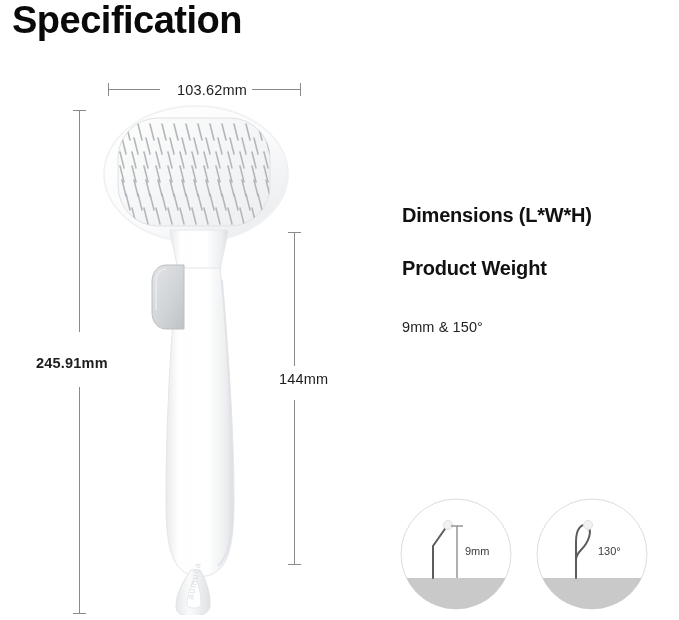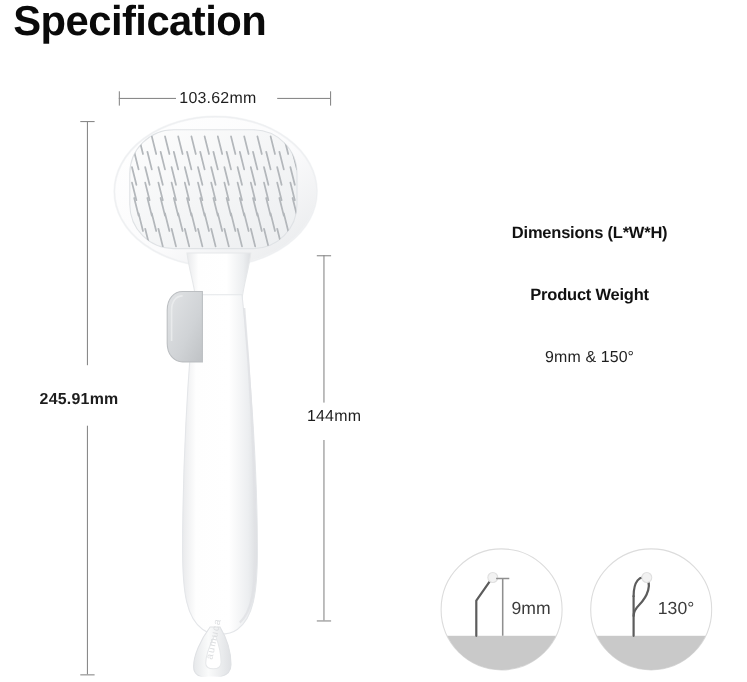--- a/index.html
+++ b/index.html
@@ -7,21 +7,20 @@
     padding: 0;
     background: #ffffff;
   }
   #page {
     position: relative;
     width: 679px;
     height: 620px;
     background: #ffffff;
     font-family: "Liberation Sans", sans-serif;
     overflow: hidden;
-    text-align: center;
   }
 
   
   #spec-title {
     position: absolute;
     left: 12px;
     top: -2px;
     font-size: 38px;
     font-weight: bold;
     letter-spacing: -0.5px;
@@ -72,21 +71,21 @@
 
   
   #spec-list {
     position: absolute;
     left: 402px;
     top: 203px;
     width: 268px;
   }
   .spec-block { margin-bottom: 25px; }
   .spec-heading {
-    font-size: 15px;
+    font-size: 20px;
     font-weight: bold;
     color: #111111;
     letter-spacing: -0.2px;
     line-height: 1.25;
   }
   .spec-value {
     font-size: 14.5px;
     color: #1f1f1f;
     margin-top: 7px;
     letter-spacing: 0.1px;
@@ -98,34 +97,34 @@
     left: 400px;
     top: 498px;
   }
   .diagram {
     position: absolute;
     width: 112px;
     height: 112px;
   }
   .diagram-label {
     position: absolute;
-    font-size: 16px;
+    font-size: 11px;
     color: #3b3b3b;
   }
 </style>
 </head>
 <body>
 
 <div id="page">
 
   <div id="spec-title">Specification</div>
 
   <div class="cap-v" style="left:108px; top:83px;"></div>
   <div class="dim-line-h" style="left:108px; top:89px; width:52px;"></div>
-  <div class="dim-label" style="left:163px; top:82px;">103.62mm</div>
+  <div class="dim-label" style="left:177px; top:82px;">103.62mm</div>
   <div class="dim-line-h" style="left:252px; top:89px; width:48px;"></div>
   <div class="cap-v" style="left:300px; top:83px;"></div>
 
   <div class="cap-h" style="left:73px; top:110px;"></div>
   <div class="dim-line-v" style="left:79px; top:110px; height:222px;"></div>
   <div class="dim-label" style="left:36px; top:355px;font-weight:bold;">245.91mm</div>
   <div class="dim-line-v" style="left:79px; top:387px; height:226px;"></div>
   <div class="cap-h" style="left:73px; top:613px;"></div>
 
   <div class="cap-h" style="left:288px; top:232px;"></div>
@@ -317,21 +316,21 @@
       </g>
     </svg>
   </div>
 
   <div id="spec-list">
 
     <div class="spec-block">
       <div class="spec-heading">Dimensions (L*W*H)</div>
     </div>
 
-    <div class="spec-block" style="margin-top:38px;">
+    <div class="spec-block" style="margin-top:28px;">
       <div class="spec-heading">Product Weight</div>
     </div>
 
     <div class="spec-block" style="margin-top:38px;">
       <div class="spec-value">9mm &amp; 150°</div>
     </div>
 
   </div>
 
   <div id="diagrams">

